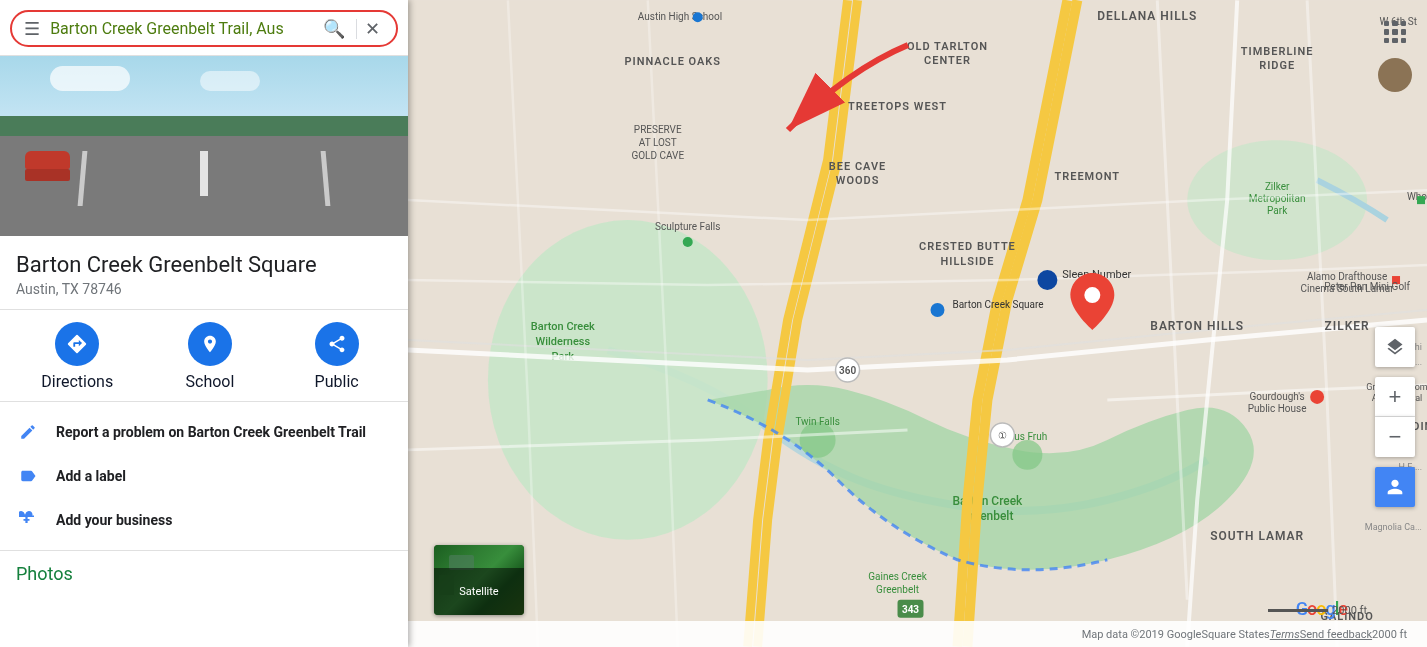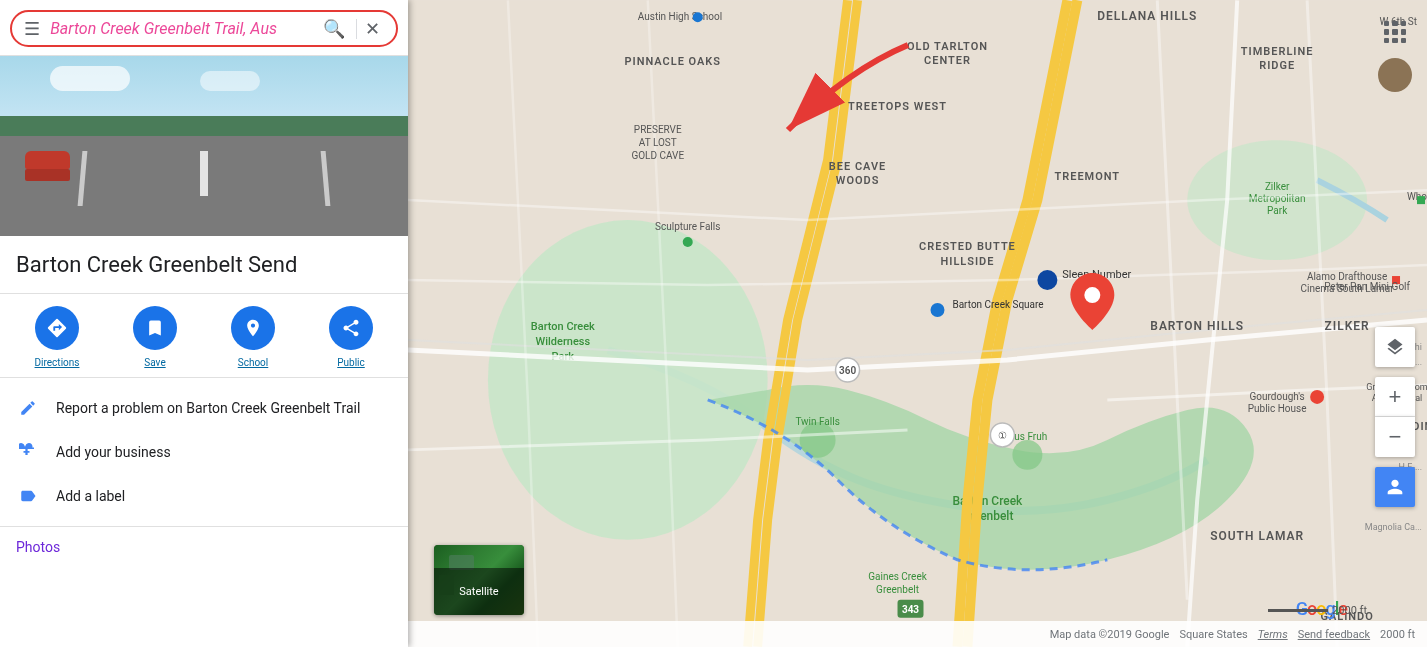--- a/index.html
+++ b/index.html
@@ -34,25 +34,24 @@
     }
     .hamburger-icon {
       font-size: 18px;
       color: #5f6368;
       margin-right: 10px;
       cursor: pointer;
     }
     .search-text {
       flex: 1;
       font-size: 16px;
-      color: #ec4899;
+      color: #4d7c0f;
       overflow: hidden;
       white-space: nowrap;
       text-overflow: ellipsis;
-      font-style: italic;
     }
     .search-icon-btn {
       color: #5f6368;
       font-size: 18px;
       cursor: pointer;
       padding: 0 6px;
     }
     .divider-v {
       width: 1px;
       height: 20px;
@@ -130,25 +129,24 @@
       border-radius: 50%;
       background: #1a73e8;
       display: flex;
       align-items: center;
       justify-content: center;
       margin-bottom: 6px;
       color: white;
       font-size: 18px;
     }
     .action-btn-label {
-      font-size: 10px;
-      color: #0369a1;
+      font-size: 16px;
+      color: #0f172a;
       text-align: center;
       line-height: 1.3;
-      text-decoration: underline;
     }
 
     
     #menu-items {
       padding: 8px 0;
       border-bottom: 1px solid #e0e0e0;
     }
     .menu-item {
       display: flex;
       align-items: center;
@@ -162,32 +160,33 @@
       display: flex;
       align-items: center;
       justify-content: center;
       flex-shrink: 0;
       color: #4285f4;
       font-size: 16px;
     }
     .menu-item-text {
       font-size: 14px;
       color: #202124;
+      font-weight: bold;
     }
 
     
     #photos-section {
       padding: 12px 16px 8px 16px;
       flex: 1;
       overflow: hidden;
     }
     .photos-title {
-      font-size: 14px;
+      font-size: 18px;
       font-weight: 400;
-      color: #6d28d9;
+      color: #15803d;
       margin-bottom: 10px;
     }
 
     
     #map-area {
       flex: 1;
       height: 647px;
       position: relative;
       overflow: hidden;
       background: #e8e0d8;
@@ -300,24 +299,24 @@
     .map-footer {
       position: absolute;
       bottom: 0;
       left: 0;
       right: 0;
       height: 26px;
       background: rgba(255,255,255,0.9);
       display: flex;
       align-items: center;
       justify-content: flex-end;
-      padding: 0 12px;
+      padding: 0 20px;
       font-size: 11px;
       color: #70757a;
-      gap: 10px;
+      gap: 0;
     }
 
     
     .satellite-thumb {
       position: absolute;
       bottom: 32px;
       left: 26px;
       width: 90px;
       height: 70px;
       border-radius: 4px;
@@ -382,42 +381,35 @@
     <div style="position:absolute;top:95px;left:25px;">
       <div style="width:45px;height:18px;background:#c0392b;border-radius:6px 6px 2px 2px;"></div>
       <div style="width:45px;height:12px;background:#a93226;border-radius:2px;"></div>
     </div>
 
     <div style="position:absolute;top:10px;left:50px;width:80px;height:25px;background:rgba(255,255,255,0.7);border-radius:50px;"></div>
     <div style="position:absolute;top:15px;left:200px;width:60px;height:20px;background:rgba(255,255,255,0.5);border-radius:50px;"></div>
   </div>
 
   <div id="place-info">
-    <div class="place-name">Barton Creek Greenbelt Send</div>
+    <div class="place-name">Barton Creek Greenbelt Square</div>
+    <div class="place-address">Austin, TX 78746</div>
   </div>
 
   <div id="action-buttons">
 
     <div class="action-btn">
       <div class="action-btn-icon">
         <svg width="22" height="22" viewBox="0 0 24 24" fill="white">
           <path d="M21.71 11.29l-9-9a1 1 0 00-1.42 0l-9 9a1 1 0 000 1.42l9 9a1 1 0 001.42 0l9-9a1 1 0 000-1.42zM14 14.5V12h-4v3H8v-4a1 1 0 011-1h5V7.5l3.5 3.5-3.5 3.5z"></path>
         </svg>
       </div>
       <span class="action-btn-label">Directions</span>
     </div>
 
-    <div class="action-btn">
-      <div class="action-btn-icon">
-        <svg width="20" height="20" viewBox="0 0 24 24" fill="white">
-          <path d="M17 3H7a2 2 0 00-2 2v16l7-3 7 3V5a2 2 0 00-2-2z"></path>
-        </svg>
-      </div>
-      <span class="action-btn-label">Save</span>
-    </div>
 
     <div class="action-btn">
       <div class="action-btn-icon">
         <svg width="20" height="20" viewBox="0 0 24 24" fill="white">
           <path d="M12 2C8.13 2 5 5.13 5 9c0 5.25 7 13 7 13s7-7.75 7-13c0-3.87-3.13-7-7-7zm0 9.5c-1.38 0-2.5-1.12-2.5-2.5s1.12-2.5 2.5-2.5 2.5 1.12 2.5 2.5-1.12 2.5-2.5 2.5z"></path>
         </svg>
       </div>
       <span class="action-btn-label">School</span>
     </div>
 
@@ -437,32 +429,32 @@
       <span class="menu-item-icon">
         <svg width="18" height="18" viewBox="0 0 24 24" fill="#4285f4">
           <path d="M3 17.25V21h3.75L17.81 9.94l-3.75-3.75L3 17.25zM20.71 7.04a1 1 0 000-1.41l-2.34-2.34a1 1 0 00-1.41 0l-1.83 1.83 3.75 3.75 1.83-1.83z"></path>
         </svg>
       </span>
       <span class="menu-item-text">Report a problem on Barton Creek Greenbelt Trail</span>
     </div>
     <div class="menu-item">
       <span class="menu-item-icon">
         <svg width="18" height="18" viewBox="0 0 24 24" fill="#4285f4">
+          <path d="M17.63 5.84C17.27 5.33 16.67 5 16 5L5 5.01C3.9 5.01 3 5.9 3 7v10c0 1.1.9 1.99 2 1.99L16 19c.67 0 1.27-.33 1.63-.84L22 12l-4.37-6.16z"></path>
+        </svg>
+      </span>
+      <span class="menu-item-text">Add a label</span>
+    </div>
+    <div class="menu-item">
+      <span class="menu-item-icon">
+        <svg width="18" height="18" viewBox="0 0 24 24" fill="#4285f4">
           <path d="M20 6h-2.18c.07-.44.18-.88.18-1.34 0-2.58-2.09-4.66-4.67-4.66-1.99 0-3.7 1.24-4.42 3.01L8 5.14 7.09 3.01C6.37 1.24 4.66 0 2.67 0 .09 0-2 2.08-2 4.66c0 .46.11.9.18 1.34H-2v2h22V6zm-8.5 10h-3V13H6v-2.5h2.5V8h3v2.5H14V13h-2.5v3z"></path>
         </svg>
       </span>
       <span class="menu-item-text">Add your business</span>
-    </div>
-    <div class="menu-item">
-      <span class="menu-item-icon">
-        <svg width="18" height="18" viewBox="0 0 24 24" fill="#4285f4">
-          <path d="M17.63 5.84C17.27 5.33 16.67 5 16 5L5 5.01C3.9 5.01 3 5.9 3 7v10c0 1.1.9 1.99 2 1.99L16 19c.67 0 1.27-.33 1.63-.84L22 12l-4.37-6.16z"></path>
-        </svg>
-      </span>
-      <span class="menu-item-text">Add a label</span>
     </div>
   </div>
 
   <div id="photos-section">
     <div class="photos-title">Photos</div>
 
   </div>
 
 </div>
 

